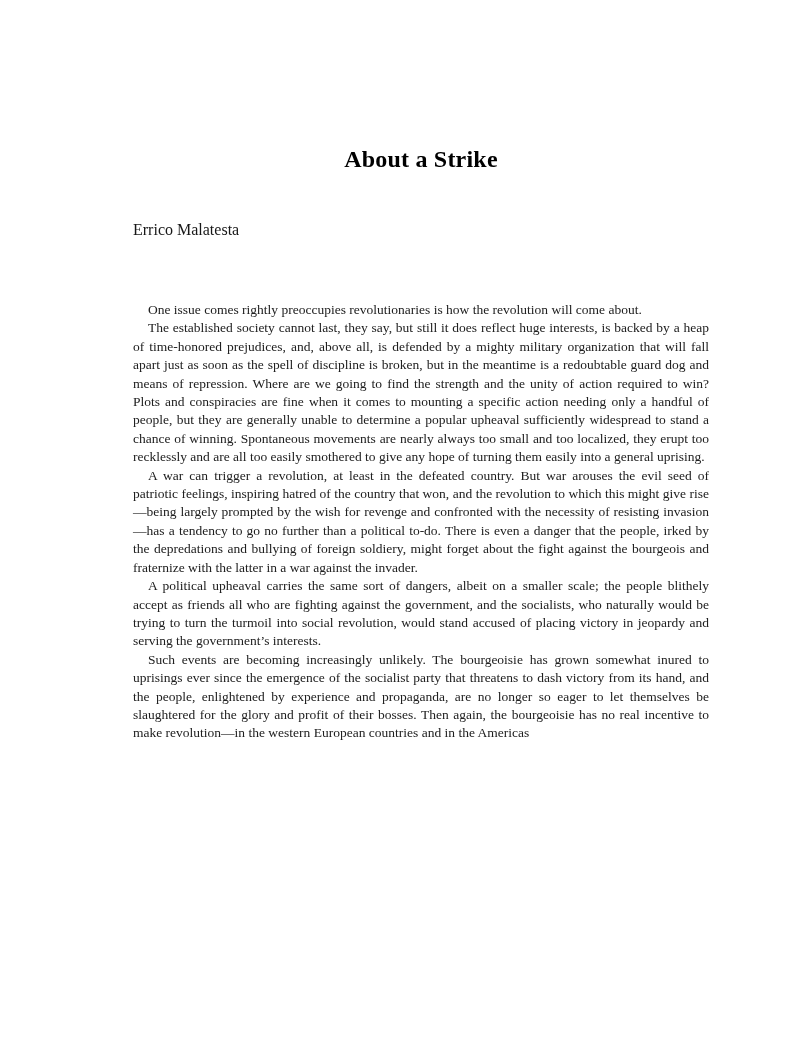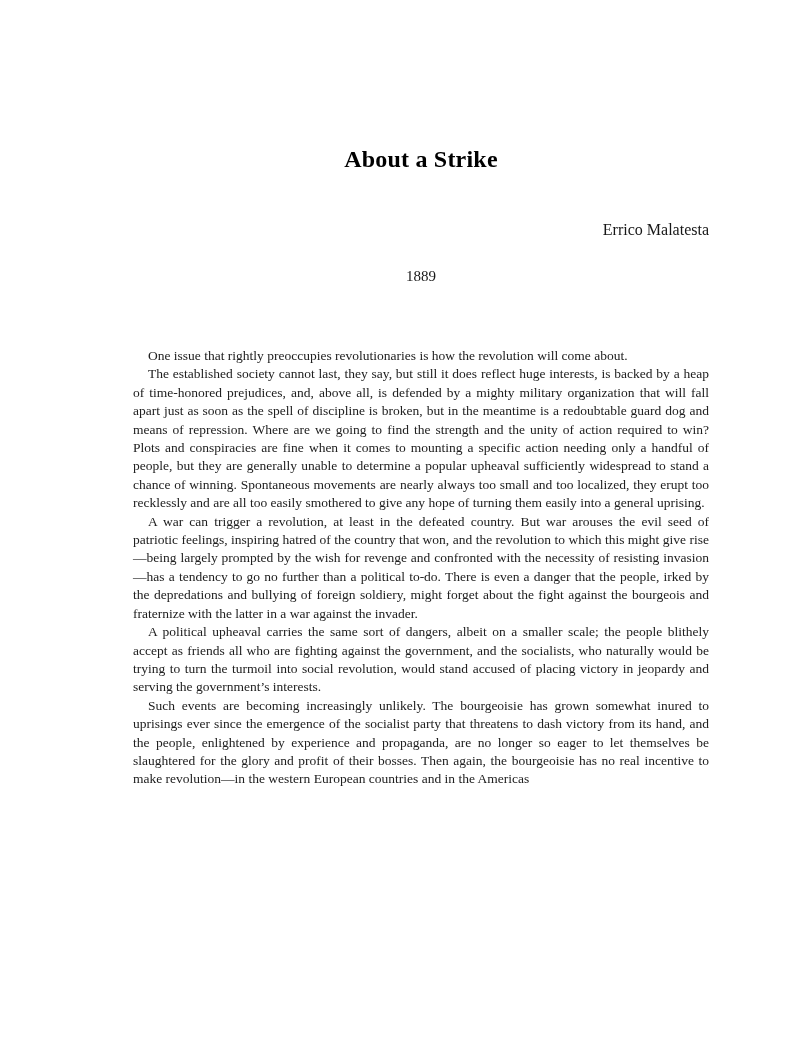--- a/index.html
+++ b/index.html
@@ -28,21 +28,21 @@
     line-height: 27px;
     font-weight: bold;
     text-align: center;
     color: #000000;
     letter-spacing: 0.2px;
   }
   .author {
     margin-top: 47px;
     font-size: 16px;
     line-height: 19px;
-    text-align: right;
+    text-align: left;
     color: #171717;
   }
   .date {
     margin-top: 29px;
     font-size: 15px;
     line-height: 17px;
     text-align: center;
     color: #171717;
   }
   .body {
@@ -58,22 +58,21 @@
     text-indent: 15px;
   }
 </style>
 </head>
 <body>
 
 <div class="page">
   <div class="content">
     <h1 class="title">About a Strike</h1>
     <div class="author">Errico Malatesta</div>
-    <div class="date">1889</div>
     <div class="body">
-      <p>One issue that rightly preoccupies revolutionaries is how the revolution will come about.</p>
+      <p>One issue comes rightly preoccupies revolutionaries is how the revolution will come about.</p>
       <p>The established society cannot last, they say, but still it does reflect huge interests, is backed by a heap of time-honored prejudices, and, above all, is defended by a mighty military organization that will fall apart just as soon as the spell of discipline is broken, but in the meantime is a redoubtable guard dog and means of repression. Where are we going to find the strength and the unity of action required to win? Plots and conspiracies are fine when it comes to mounting a specific action needing only a handful of people, but they are generally unable to determine a popular upheaval sufficiently widespread to stand a chance of winning. Spontaneous movements are nearly always too small and too localized, they erupt too recklessly and are all too easily smothered to give any hope of turning them easily into a general uprising.</p>
       <p>A war can trigger a revolution, at least in the defeated country. But war arouses the evil seed of patriotic feelings, inspiring hatred of the country that won, and the revolution to which this might give rise—being largely prompted by the wish for revenge and confronted with the necessity of resisting invasion—has a tendency to go no further than a political to-do. There is even a danger that the people, irked by the depredations and bullying of foreign soldiery, might forget about the fight against the bourgeois and fraternize with the latter in a war against the invader.</p>
       <p>A political upheaval carries the same sort of dangers, albeit on a smaller scale; the people blithely accept as friends all who are fighting against the government, and the socialists, who naturally would be trying to turn the turmoil into social revolution, would stand accused of placing victory in jeopardy and serving the government’s interests.</p>
       <p>Such events are becoming increasingly unlikely. The bourgeoisie has grown somewhat inured to uprisings ever since the emergence of the socialist party that threatens to dash victory from its hand, and the people, enlightened by experience and propaganda, are no longer so eager to let themselves be slaughtered for the glory and profit of their bosses. Then again, the bourgeoisie has no real incentive to make revolution—in the western European countries and in the Americas</p>
     </div>
   </div>
 </div>
 
 </body></html>

